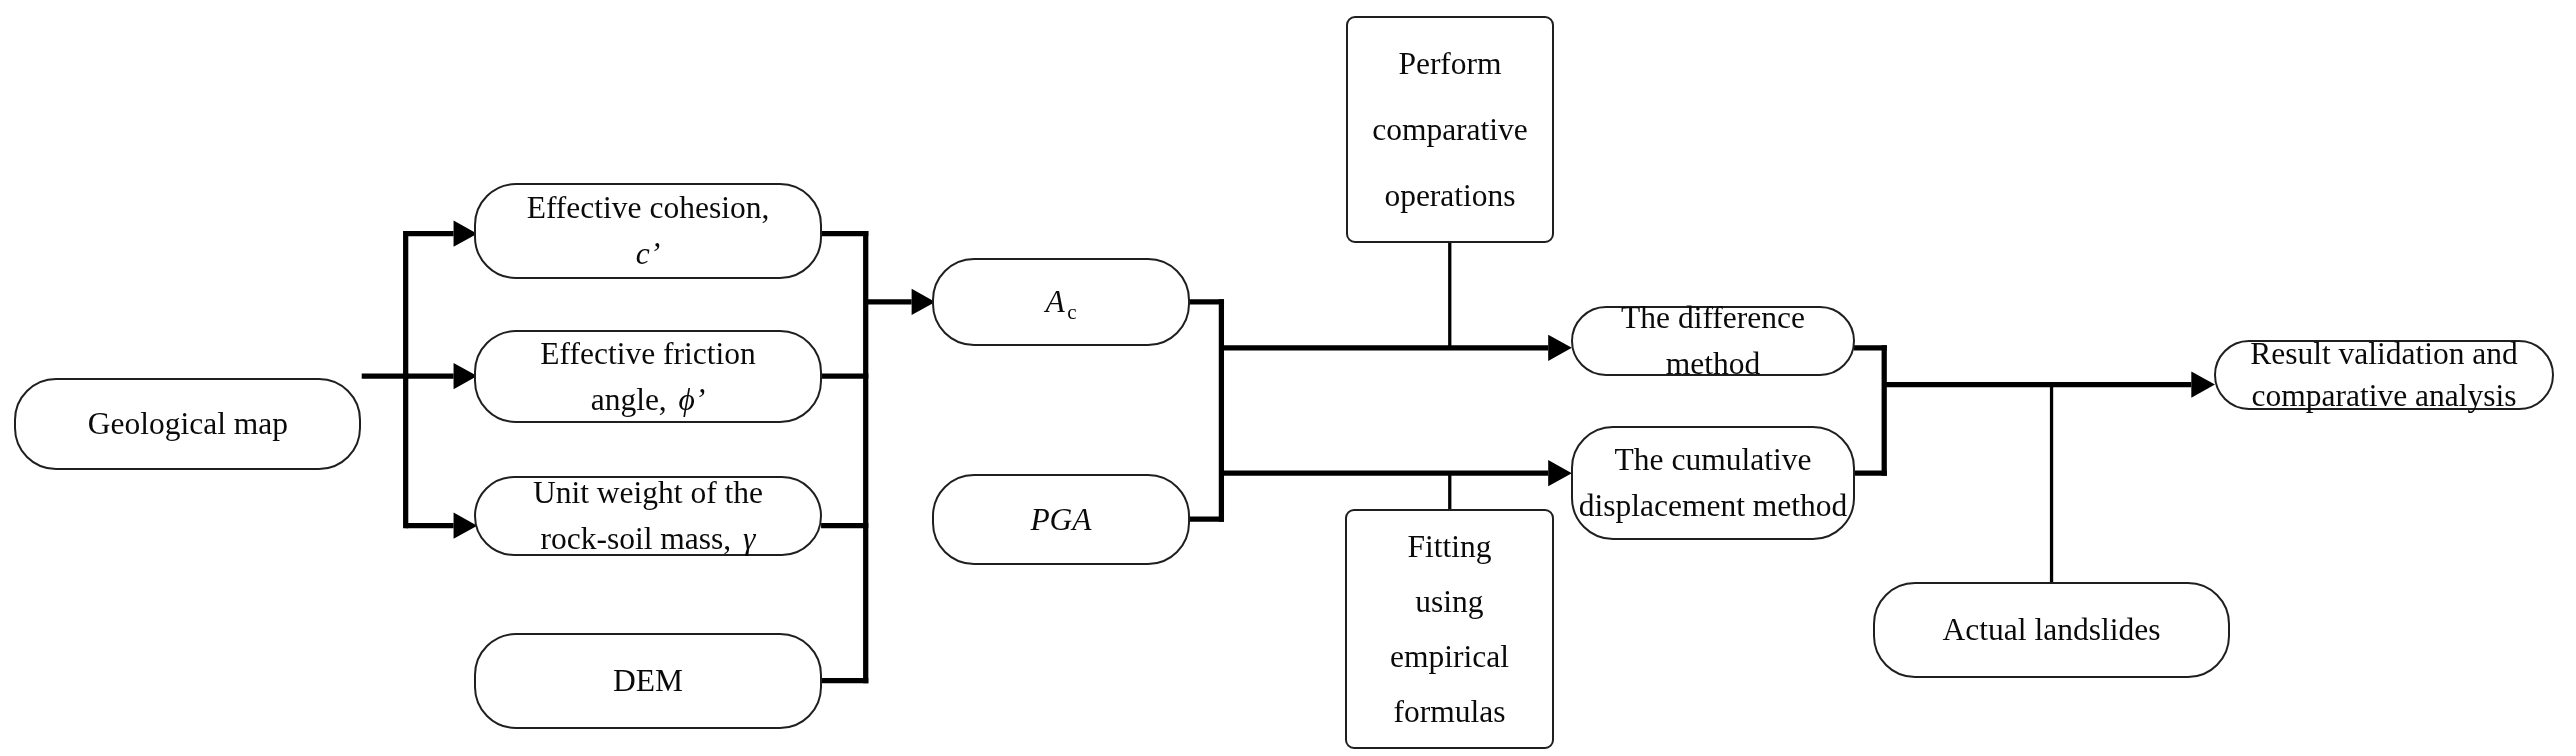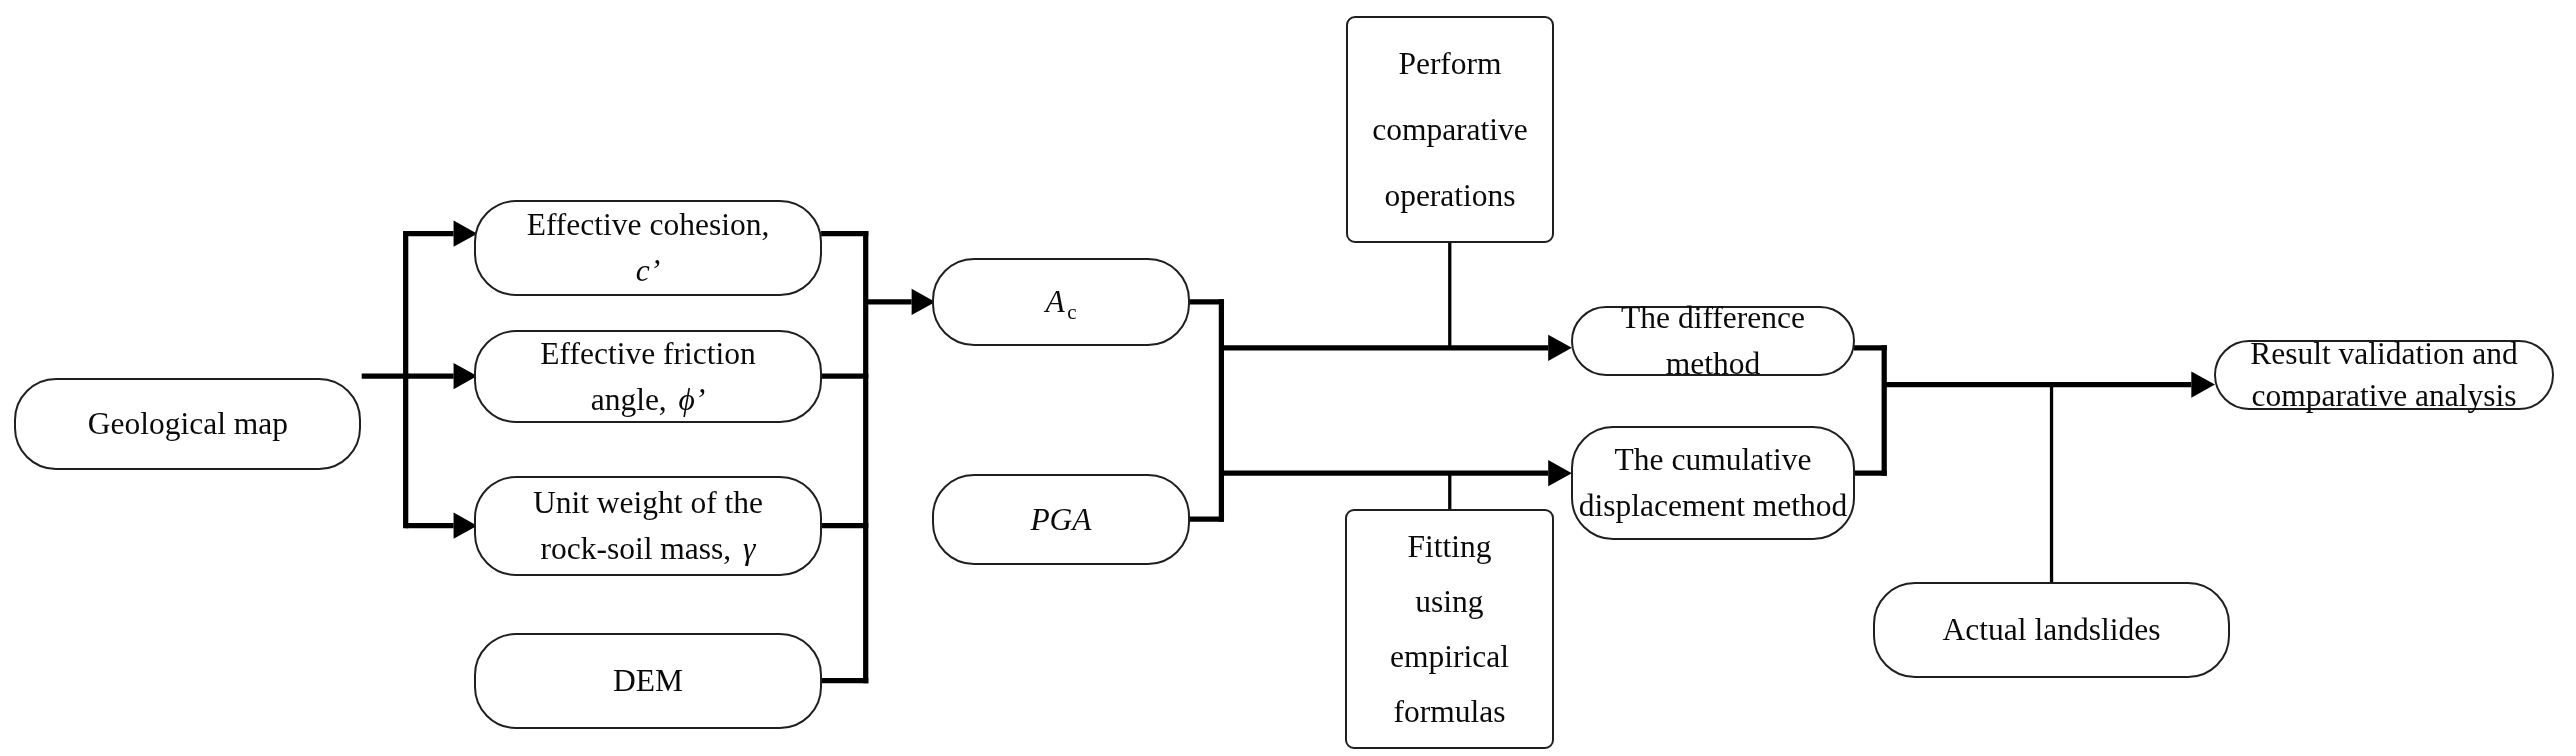--- a/index.html
+++ b/index.html
@@ -89,31 +89,31 @@
     <line class="w8" x1="2870" y1="586" x2="3338" y2="586"></line>
     <polygon points="3338,566 3338,606 3374,586"></polygon>
 
     <line class="w5" x1="3125" y1="584" x2="3125" y2="888"></line>
   </svg>
 
   <div class="node" style="left:14.4px;top:330px;width:347px;height:92px;margin-top:48px;">
     <span class="ln">Geological map</span>
   </div>
 
-  <div class="node" style="left:474px;top:200px;width:348px;height:96px;">
+  <div class="node" style="left:474px;top:183px;width:348px;height:96px;">
     <span class="ln">Effective cohesion,</span>
     <span class="ln"><span class="it">c’</span></span>
   </div>
 
   <div class="node" style="left:474px;top:330px;width:348px;height:93px;">
     <span class="ln">Effective friction</span>
     <span class="ln"><span>angle,</span><span class="sym">ϕ’</span></span>
   </div>
 
-  <div class="node" style="left:474px;top:476px;width:348px;height:100px;">
+  <div class="node" style="left:474px;top:476px;width:348px;height:80px;">
     <span class="ln">Unit weight of the</span>
     <span class="ln"><span>rock-soil mass,</span><span class="sym">γ</span></span>
   </div>
 
   <div class="node" style="left:474px;top:633px;width:348px;height:96px;">
     <span class="ln">DEM</span>
   </div>
 
   <div class="node" style="left:932px;top:258px;width:258px;height:88px;">
     <span class="ln"><span class="it">A</span><sub>c</sub></span>

